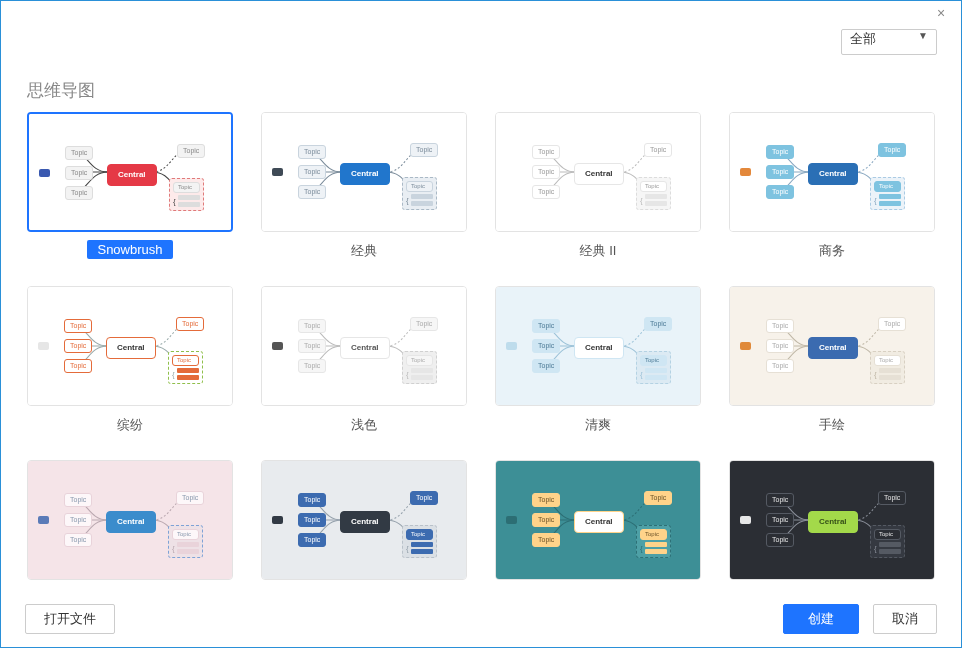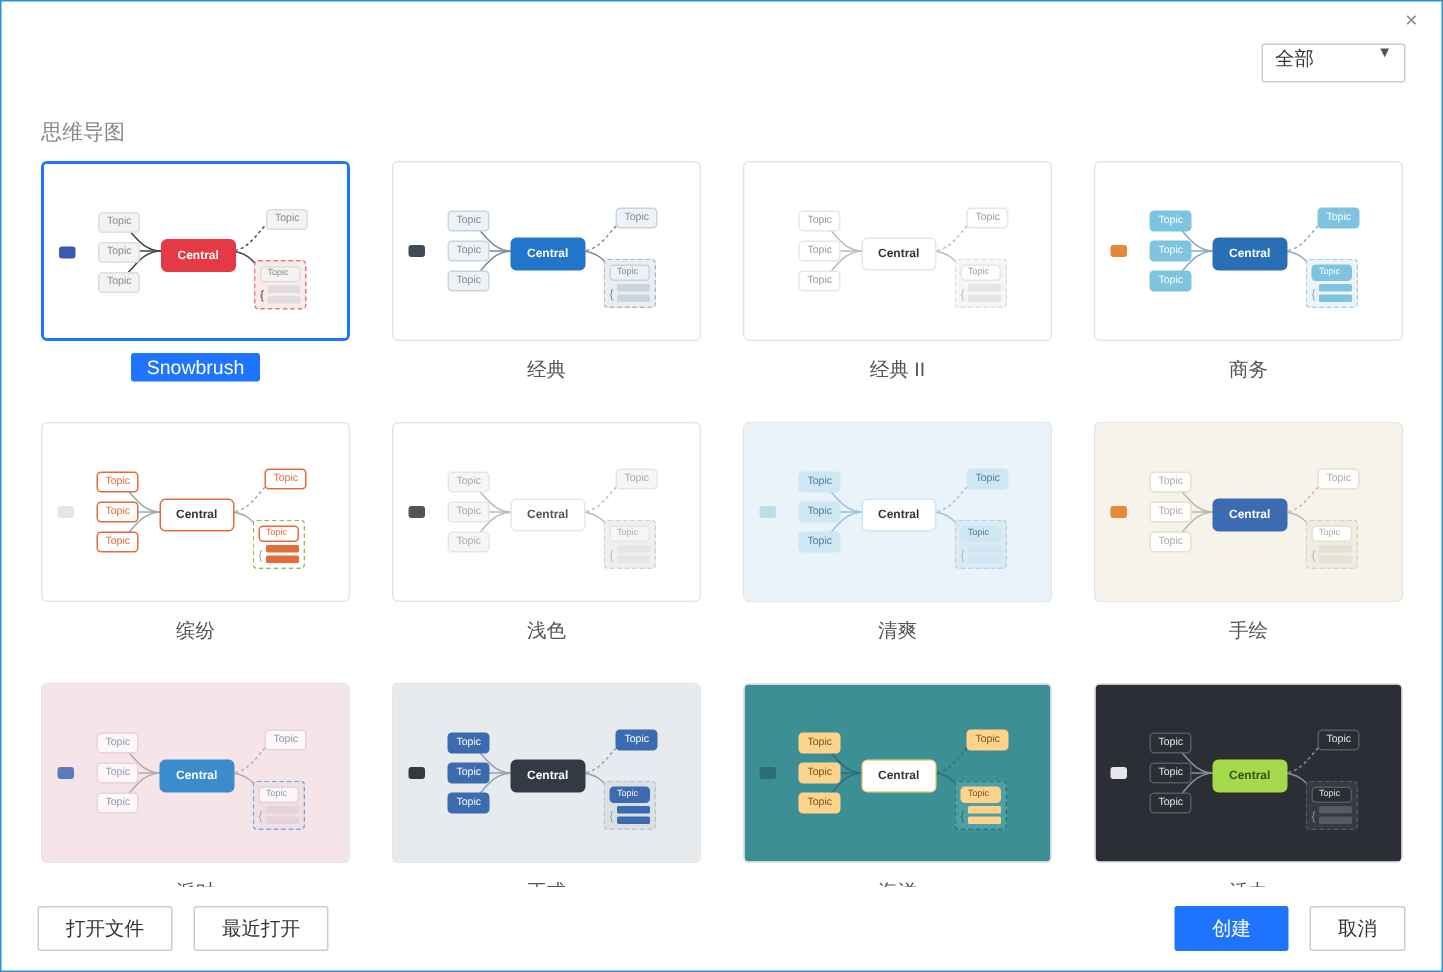--- a/index.html
+++ b/index.html
@@ -78,21 +78,21 @@
     left: 0;
     right: 0;
     bottom: 56px;
     overflow-y: auto;
     padding: 18px 26px 8px 26px;
   }
   .content::-webkit-scrollbar { width: 10px; }
   .content::-webkit-scrollbar-thumb { background: #cfd2d6; border-radius: 5px; }
   .section-title {
     color: #888;
-    font-size: 14px;
+    font-size: 17px;
     margin-bottom: 10px;
   }
   .grid {
     display: grid;
     grid-template-columns: repeat(4, 1fr);
     gap: 24px 28px;
   }
   .card-wrap { display: flex; flex-direction: column; align-items: center; cursor: pointer; }
   .card {
     width: 100%;
@@ -561,17 +561,16 @@
     </div>
   </div>
         </div>
         <div class="card-label">活力</div>
       </div>
     </div>
 </div>
 
 <div class="footer">
   <button class="btn">打开文件</button>
-  <button class="btn">最近打开</button>
   <div class="spacer"></div>
   <button class="btn primary">创建</button>
   <button class="btn">取消</button>
 </div>
 
 </body></html>

